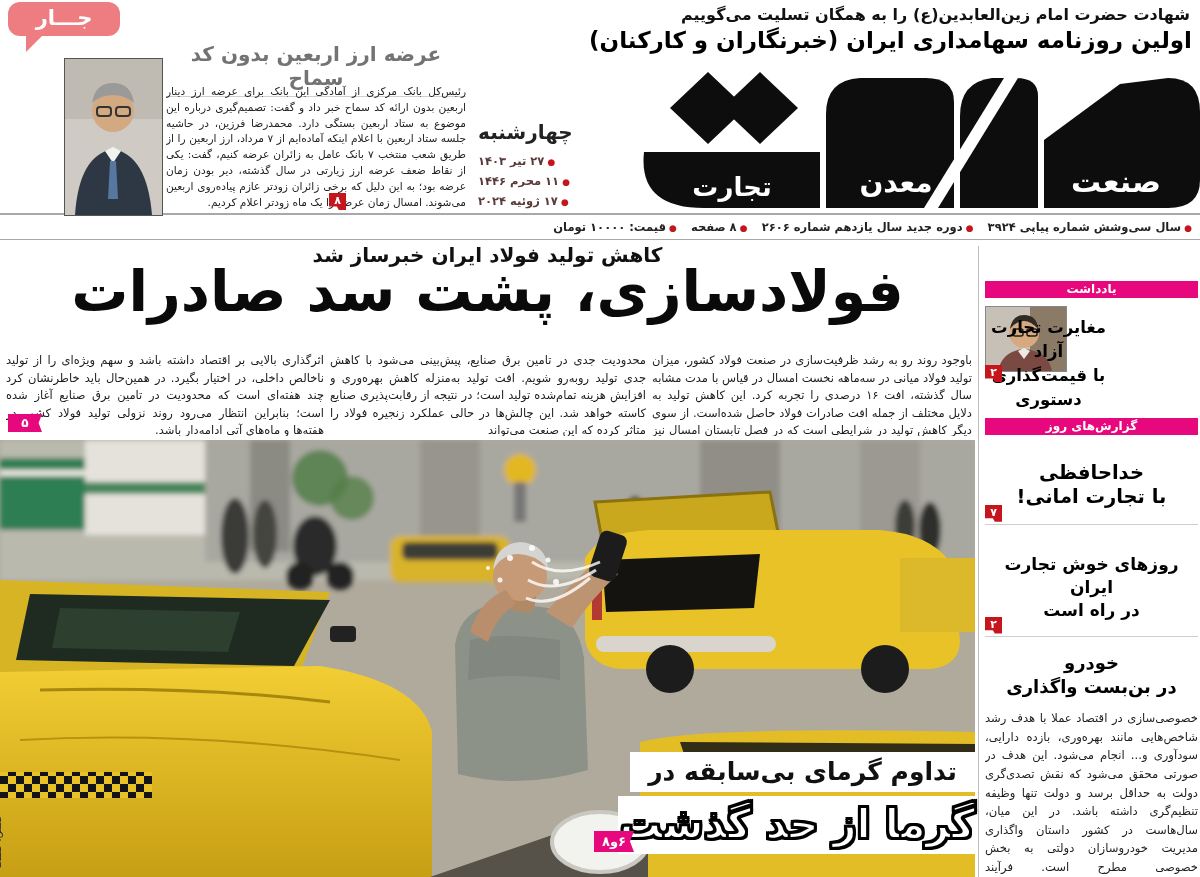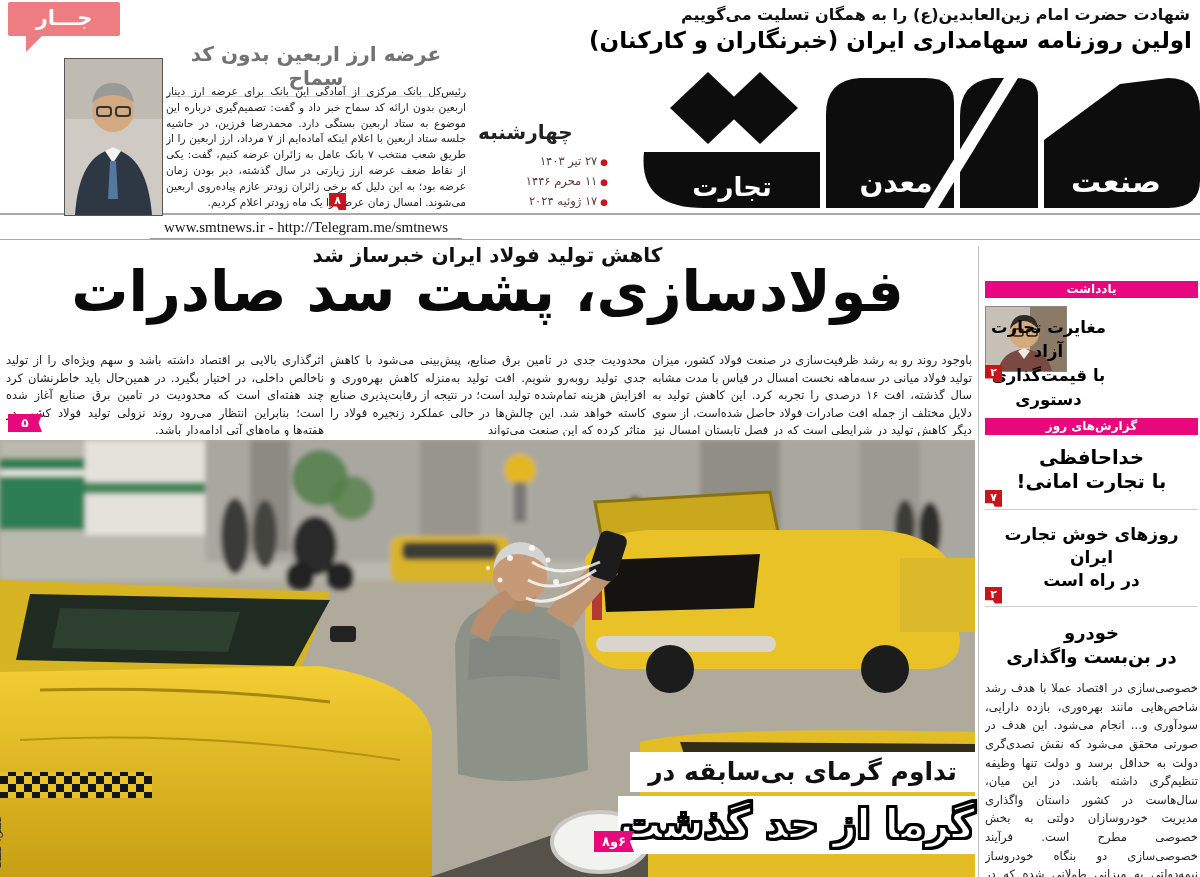--- a/index.html
+++ b/index.html
@@ -3,32 +3,32 @@
 <meta charset="utf-8">
 <style>
   * { margin:0; padding:0; box-sizing:border-box; }
   html,body { background:#e8e8e8; }
   body { font-family:"DejaVu Sans","Liberation Sans",sans-serif; }
   .page { position:relative; width:1200px; height:877px; background:#fff; margin:0 auto;
           overflow:hidden; direction:rtl; }
 
   
   .jar { position:absolute; left:8px; top:2px; width:112px; height:34px; background:#ee7d82;
-         border-radius:2px; color:#fff; font-weight:bold; font-size:21px; text-align:center;
+         border-radius:12px; color:#fff; font-weight:bold; font-size:21px; text-align:center;
          line-height:32px; letter-spacing:1px; }
   .jar:after { content:""; position:absolute; left:18px; bottom:-16px; border:9px solid transparent;
          border-top-color:#ee7d82; border-left-color:#ee7d82; }
 
   
   .condolence { position:absolute; right:10px; top:5px; font-size:16px; font-weight:bold; color:#111; }
   .tagline    { position:absolute; right:8px; top:27px; font-size:23px; font-weight:bold; color:#000; }
   .logo-svg   { position:absolute; left:608px; top:56px; }
   .dateblock  { position:absolute; left:478px; top:120px; width:130px; text-align:left; direction:rtl; }
   .weekday    { font-size:20px; font-weight:bold; color:#222; text-align:left; margin-bottom:8px; }
-  .date-item  { display:block; font-size:11.5px; font-weight:normal; color:#5a3a3a; text-align:right;
+  .date-item  { display:block; font-size:11.5px; font-weight:bold; color:#5a3a3a; text-align:left;
                 line-height:19px; direction:rtl; }
   .date-item:before { content:"● "; color:#c5161d; font-size:9px; }
 
   .infobar { position:absolute; left:0; top:213px; width:1200px; height:27px;
              border-top:2px solid #a9a9a9; border-bottom:1px solid #a9a9a9; background:#fff; }
   .issue-info { position:absolute; right:8px; top:5px; font-size:11.5px; font-weight:bold; color:#222; }
   .issue-info span { margin-left:10px; }
   .issue-info span:before { content:"● "; color:#c5161d; font-size:9px; }
   .website { position:absolute; left:150px; top:4px; font-family:"Liberation Serif","DejaVu Serif",serif;
              font-size:15px; color:#111; direction:ltr; border-bottom:1px solid #9a9a9a; padding:0 14px 2px; }
@@ -77,21 +77,21 @@
   .vsep { position:absolute; left:978px; top:246px; width:1px; height:631px; background:#bdbdbd; }
   .sidebar { position:absolute; left:985px; top:245px; width:213px; height:632px; overflow:hidden; }
   .sb-header { height:17px; background:#e6087c; color:#fff; font-size:12px; font-weight:bold;
                text-align:center; line-height:17px;margin-top:36px; }
   .sb-note { position:relative; height:84px; }
   .note-photo { position:absolute; left:0; top:8px; width:82px; height:66px; background:#c7c0b6;
                 border:1px solid #888; }
   .note-title { position:absolute; right:86px; left:0; top:18px; text-align:center;
                 font-size:16.5px; font-weight:bold; line-height:1.45; color:#000; }
   .sb-sep { height:1px; background:#cfcfcf; margin:2px 0; }
-  .sb-report { position:relative; text-align:center; font-weight:bold; color:#000; padding:11px 0 12px; }
+  .sb-report { position:relative; text-align:center; font-weight:bold; color:#000; padding:26px 0 12px; }
   .r1 { font-size:19.5px; line-height:1.25; }
   .r2 { font-size:17px; line-height:1.35; }
   .sb-feature-title { text-align:center; font-size:18px; font-weight:bold; line-height:1.35;
                 padding:12px 0 10px; color:#000; }
   .sb-feature-body { position:relative; font-size:11.6px; line-height:18.6px; text-align:justify;
                 color:#1d1d1d; height:300px; overflow:hidden; }
   .sb-note .badge-red, .sb-report .badge-red { left:0; bottom:0; }
   .sb-feature-wrap { position:relative; }
 </style>
 </head>
@@ -128,21 +128,26 @@
   </svg>
 
   <div class="dateblock">
     <div class="weekday">چهارشنبه</div>
     <span class="date-item">۲۷ تیر ۱۴۰۳</span>
     <span class="date-item">۱۱ محرم ۱۴۴۶</span>
     <span class="date-item">۱۷ ژوئیه ۲۰۲۴</span>
   </div>
 
   <div class="infobar">
-    <div class="website">www.smtnews.ir   -   http://Telegram.me/smtnews</div>
+    <div class="issue-info">
+      <span>سال سی‌وشش شماره پیاپی ۳۹۲۴</span>
+      <span>دوره جدید سال یازدهم شماره ۲۶۰۶</span>
+      <span>۸ صفحه</span>
+      <span>قیمت: ۱۰۰۰۰ تومان</span>
+    </div>
   </div>
 
   <div class="arbaeen">
     <div class="arb-photo">
       <svg width="97" height="156" viewBox="0 0 97 156">
         <rect width="97" height="156" fill="#cfcbc4"></rect>
         <rect width="97" height="60" fill="#bfbbb3"></rect>
         <circle cx="48" cy="52" r="21" fill="#d3a982"></circle>
         <path d="M27,44 Q30,24 48,24 Q66,24 69,44 Q60,36 48,36 Q36,36 27,44 Z" fill="#9a9a98"></path>
         <rect x="32" y="48" width="14" height="9" rx="3" fill="none" stroke="#333" stroke-width="2"></rect>

